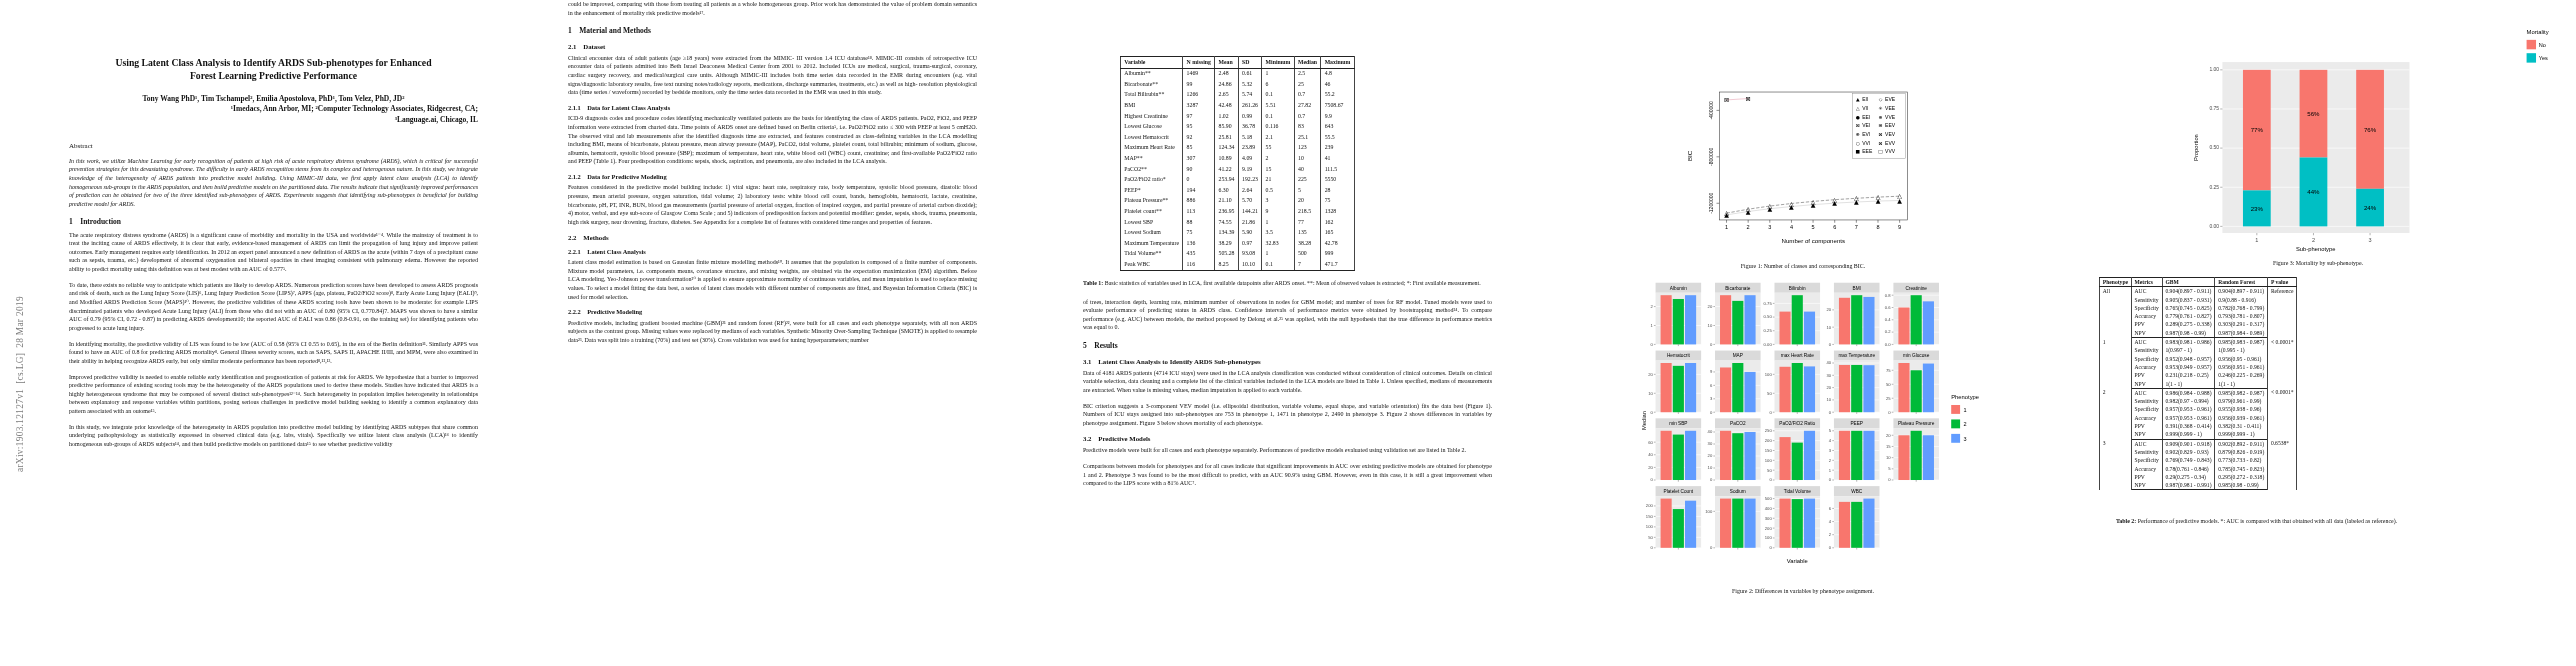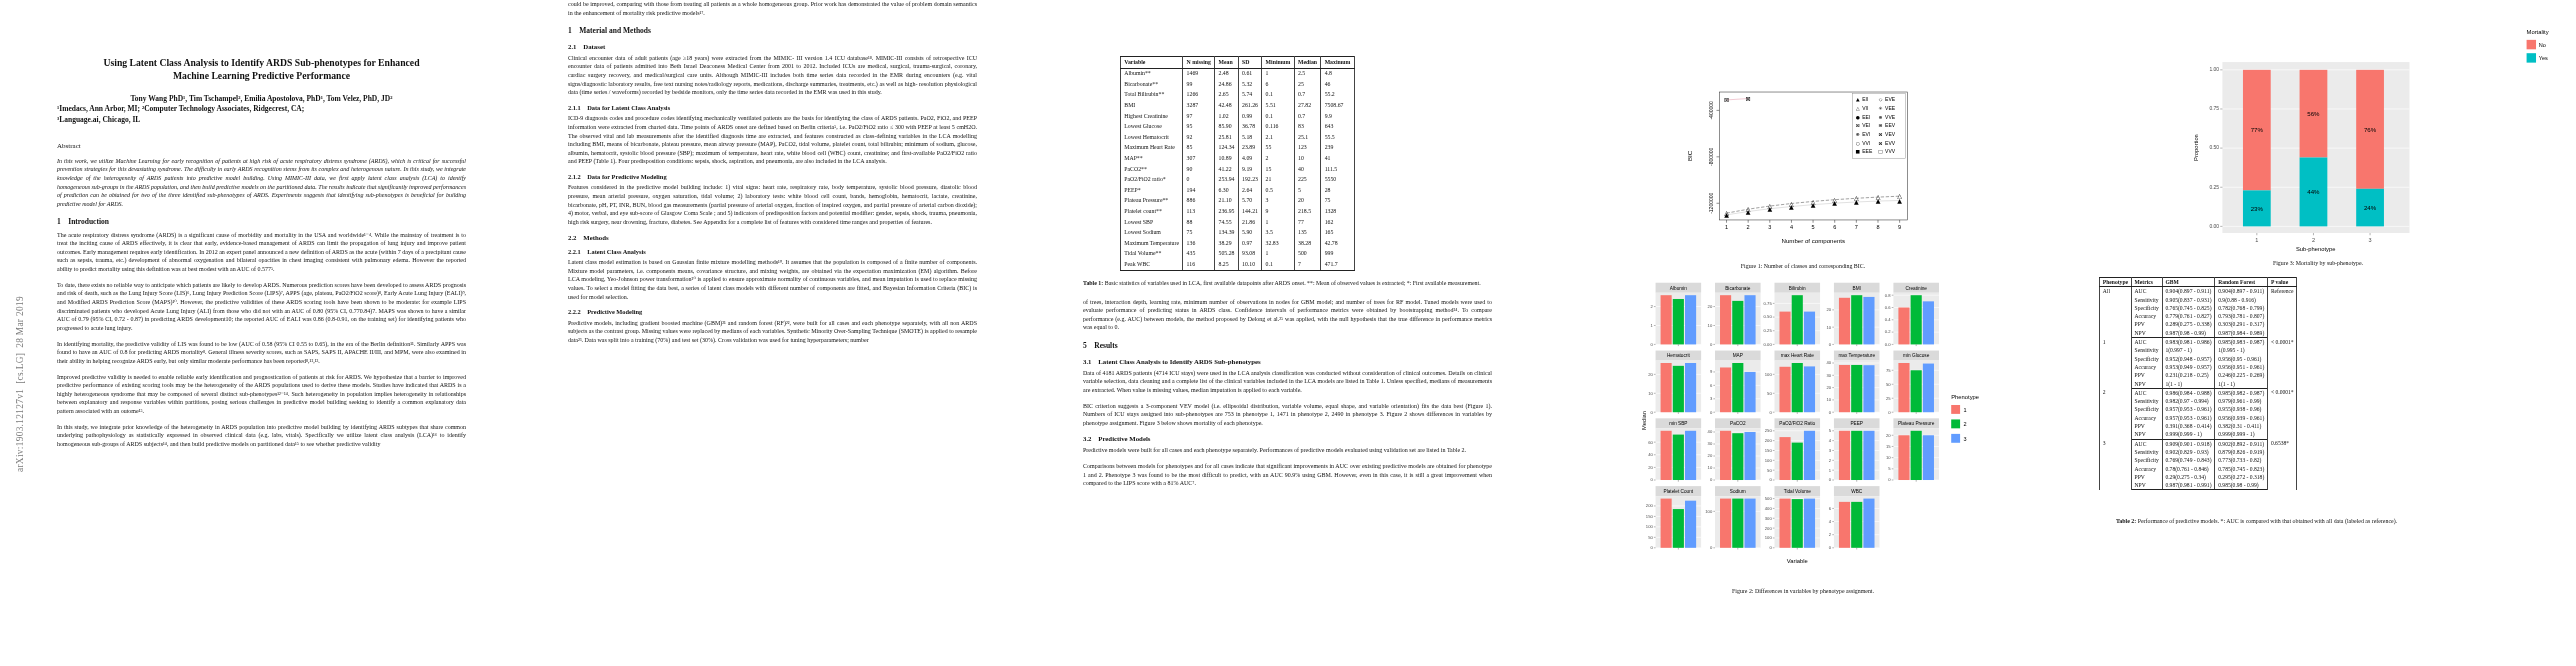--- a/index.html
+++ b/index.html
@@ -5,21 +5,21 @@
   html,body { margin:0; padding:0; background:#ffffff; }
   .canvas { position:relative; width:2576px; height:667px; background:#ffffff; overflow:hidden;
             font-family:"Liberation Serif","DejaVu Serif",serif; color:#111; }
   .page { position:absolute; top:0; width:515px; height:667px; }
   .content { margin:0 53px; }
   .arxiv { position:absolute; left:-179px; top:378px; width:400px; height:12.2px;
            transform:rotate(-90deg); text-align:center; color:#7a7a7a;
            font-size:9.4px; letter-spacing:0.3px; white-space:nowrap; }
   .title { margin-top:57px; text-align:center; font-weight:bold; font-size:9.7px; line-height:12.8px; }
   .authors { margin-top:11px; text-align:center; font-weight:bold; font-size:7.5px; line-height:10.6px; }
-  .affil { text-align:left; font-weight:bold; font-size:7.5px; line-height:10.6px; }
+  .affil { text-align:right; font-weight:bold; font-size:7.5px; line-height:10.6px; }
   .abs-head { margin-top:16.7px; font-weight:normal; font-size:7px; }
   p.body { font-size:6px; line-height:8.6px; text-align:justify; margin:0 0 7.2px 0; }
   p.abstract { font-style:italic; margin-top:6.7px; }
   .h1s { font-weight:bold; font-size:7.5px; margin:9px 0 4.4px 0; }
   .h2s { font-weight:bold; font-size:6.8px; margin:7.8px 0 3.9px 0; }
   .h3s { font-weight:bold; font-size:6.4px; margin:6.7px 0 3.3px 0; }
   .mt-pg { margin-top:59px; }
   table.paper { border-collapse:collapse; font-size:5.8px; }
   table.paper th, table.paper td { border-left:0.6px solid #444; border-right:0.6px solid #444;
       padding:0.6px 3.3px; text-align:left; vertical-align:top; white-space:nowrap; line-height:9.4px; }
@@ -38,25 +38,25 @@
   svg text.glyph { font-family:"DejaVu Sans",sans-serif; }
   svg text.ticklab { fill:#4d4d4d; }
 </style>
 </head>
 <body>
 
 <div class="canvas">
 
   <div class="arxiv">arXiv:1903.12127v1 [cs.LG] 28 Mar 2019</div>
 
-  <div class="page" style="left:4px">
+  <div class="page" style="left:16px">
     <div class="content">
       <div class="title">
         <div>Using Latent Class Analysis to Identify ARDS Sub-phenotypes for Enhanced</div>
-        <div>Machine Learning Predictive Performance</div>
+        <div>Forest Learning Predictive Performance</div>
       </div>
       <div class="authors">Tony Wang PhD¹, Tim Tschampel², Emilia Apostolova, PhD¹, Tom Velez, PhD, JD²</div>
       <div class="affil">¹Imedacs, Ann Arbor, MI; ²Computer Technology Associates, Ridgecrest, CA;</div>
       <div class="affil">³Language.ai, Chicago, IL</div>
       <div class="abs-head">Abstract</div>
       <p class="body abstract">In this work, we utilize Machine Learning for early recognition of patients at high risk of acute respiratory distress syndrome (ARDS), which is critical for successful prevention strategies for this devastating syndrome. The difficulty in early ARDS recognition stems from its complex and heterogenous nature. In this study, we integrate knowledge of the heterogeneity of ARDS patients into predictive model building. Using MIMIC-III data, we first apply latent class analysis (LCA) to identify homogeneous sub-groups in the ARDS population, and then build predictive models on the partitioned data. The results indicate that significantly improved performances of prediction can be obtained for two of the three identified sub-phenotypes of ARDS. Experiments suggests that identifying sub-phenotypes is beneficial for building predictive model for ARDS.</p>
       <div class="h1s">1 Introduction</div>
       <p class="body">The acute respiratory distress syndrome (ARDS) is a significant cause of morbidity and mortality in the USA and worldwide¹⁻⁴. While the mainstay of treatment is to treat the inciting cause of ARDS effectively, it is clear that early, evidence-based management of ARDS can limit the propagation of lung injury and improve patient outcomes. Early management requires early identification. In 2012 an expert panel announced a new definition of ARDS as the acute (within 7 days of a precipitant cause such as sepsis, trauma, etc.) development of abnormal oxygenation and bilateral opacities in chest imaging consistent with pulmonary edema. However the reported ability to predict mortality using this definition was at best modest with an AUC of 0.577⁵.</p>
       <p class="body">To date, there exists no reliable way to anticipate which patients are likely to develop ARDS. Numerous prediction scores have been developed to assess ARDS prognosis and risk of death, such as the Lung Injury Score (LIS)⁶, Lung Injury Prediction Score (LIPS)⁷, APPS (age, plateau, PaO2/FiO2 score)⁸, Early Acute Lung Injury (EALI)⁹, and Modified ARDS Prediction Score (MAPS)¹⁰. However, the predictive validities of these ARDS scoring tools have been shown to be moderate: for example LIPS discriminated patients who developed Acute Lung Injury (ALI) from those who did not with an AUC of 0.80 (95% CI, 0.770.84)7. MAPS was shown to have a similar AUC of 0.79 (95% CI, 0.72 - 0.87) in predicting ARDS development10; the reported AUC of EALI was 0.86 (0.8-0.91, on the training set) for identifying patients who progressed to acute lung injury.</p>
       <p class="body">In identifying mortality, the predictive validity of LIS was found to be low (AUC of 0.58 (95% CI 0.55 to 0.65), in the era of the Berlin definition¹¹. Similarly APPS was found to have an AUC of 0.8 for predicting ARDS mortality⁸. General illness severity scores, such as SAPS, SAPS II, APACHE II/III, and MPM, were also examined in their ability in helping recognize ARDS early, but only similar moderate performance has been reported⁸,¹²,¹³.</p>

